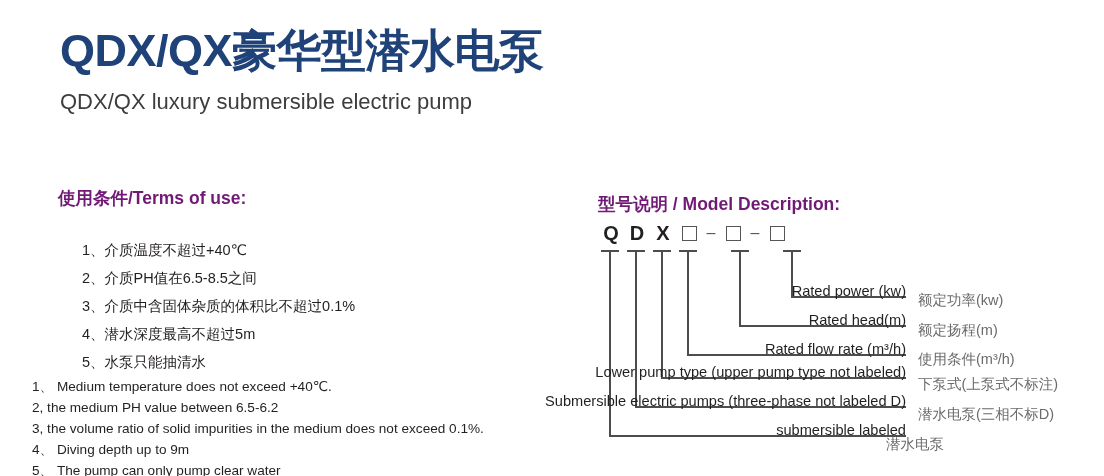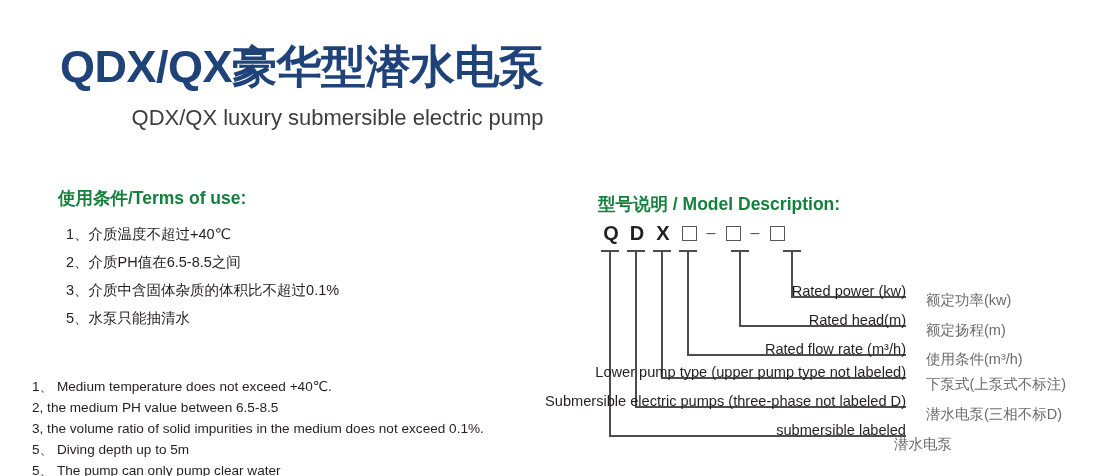--- a/index.html
+++ b/index.html
@@ -10,54 +10,54 @@
   body {
     width: 1104px;
     height: 476px;
     position: relative;
     overflow: hidden;
     font-family: "Liberation Sans", "DejaVu Sans", sans-serif;
     color: #231f20;
   }
 
   
-  #title-block { position: absolute; left: 60px; top: 44px; text-align: right; }
+  #title-block { position: absolute; left: 60px; top: 28px; }
   #main-title {
     font-size: 45px;
     font-weight: bold;
     color: #1f4278;
     letter-spacing: -0.5px;
     line-height: 1;
     white-space: nowrap;
   }
   #sub-title {
     margin-top: 16px;
     font-size: 22px;
     font-weight: 400;
     color: #3d3d3d;
     white-space: nowrap;
   }
 
   
   .section-heading {
     font-size: 17.5px;
     font-weight: bold;
-    color: #15803d;
+    color: #701a75;
     white-space: nowrap;
   }
 
   
   #terms-col { position: absolute; left: 58px; top: 186px; width: 520px; }
   #terms-heading { position: absolute; left: 0; top: 0; }
   #terms-cn-list {
     position: absolute;
     left: 8px;
     top: 34px;
     list-style: none;
-    margin: 0;
+    margin: 16px;
     padding: 0;
   }
   #terms-cn-list li {
     font-size: 14.5px;
     color: #231f20;
     line-height: 28px;
     white-space: nowrap;
   }
   #terms-en-list {
     position: absolute;
@@ -131,46 +131,46 @@
     color: #231f20;
     white-space: nowrap;
     text-align: right;
   }
 
   .cn-label {
     position: absolute;
     font-size: 14.5px;
     color: #6b6b6b;
     white-space: nowrap;
-    margin-left: 8px;
   }
 </style>
 </head>
 <body>
 
 <div id="title-block">
   <div id="main-title">QDX/QX豪华型潜水电泵</div>
   <div id="sub-title">QDX/QX luxury submersible electric pump</div>
 </div>
 
 <div id="terms-col">
   <div id="terms-heading" class="section-heading">使用条件/Terms of use:</div>
 
   <ul id="terms-cn-list">
     <li>1、介质温度不超过+40℃</li>
     <li>2、介质PH值在6.5-8.5之间</li>
     <li>3、介质中含固体杂质的体积比不超过0.1%</li>
+    <li>4、潜水深度最高不超过5m</li>
     <li>5、水泵只能抽清水</li>
   </ul>
 
   <ul id="terms-en-list">
     <li>1、 Medium temperature does not exceed +40℃.</li>
-    <li>2, the medium PH value between 6.5-8.5</li>
+    <li>2, the medium PH value between 6.5-6.2</li>
     <li>3, the volume ratio of solid impurities in the medium does not exceed 0.1%.</li>
-    <li>5、 Diving depth up to 5m</li>
+    <li>4、 Diving depth up to 9m</li>
     <li>5、 The pump can only pump clear water</li>
   </ul>
 </div>
 
 <div id="model-col">
   <div id="model-heading" class="section-heading">型号说明 / Model Description:</div>
 
   <div id="model-code">
     <span class="ch">Q</span>
     <span class="ch">D</span>

